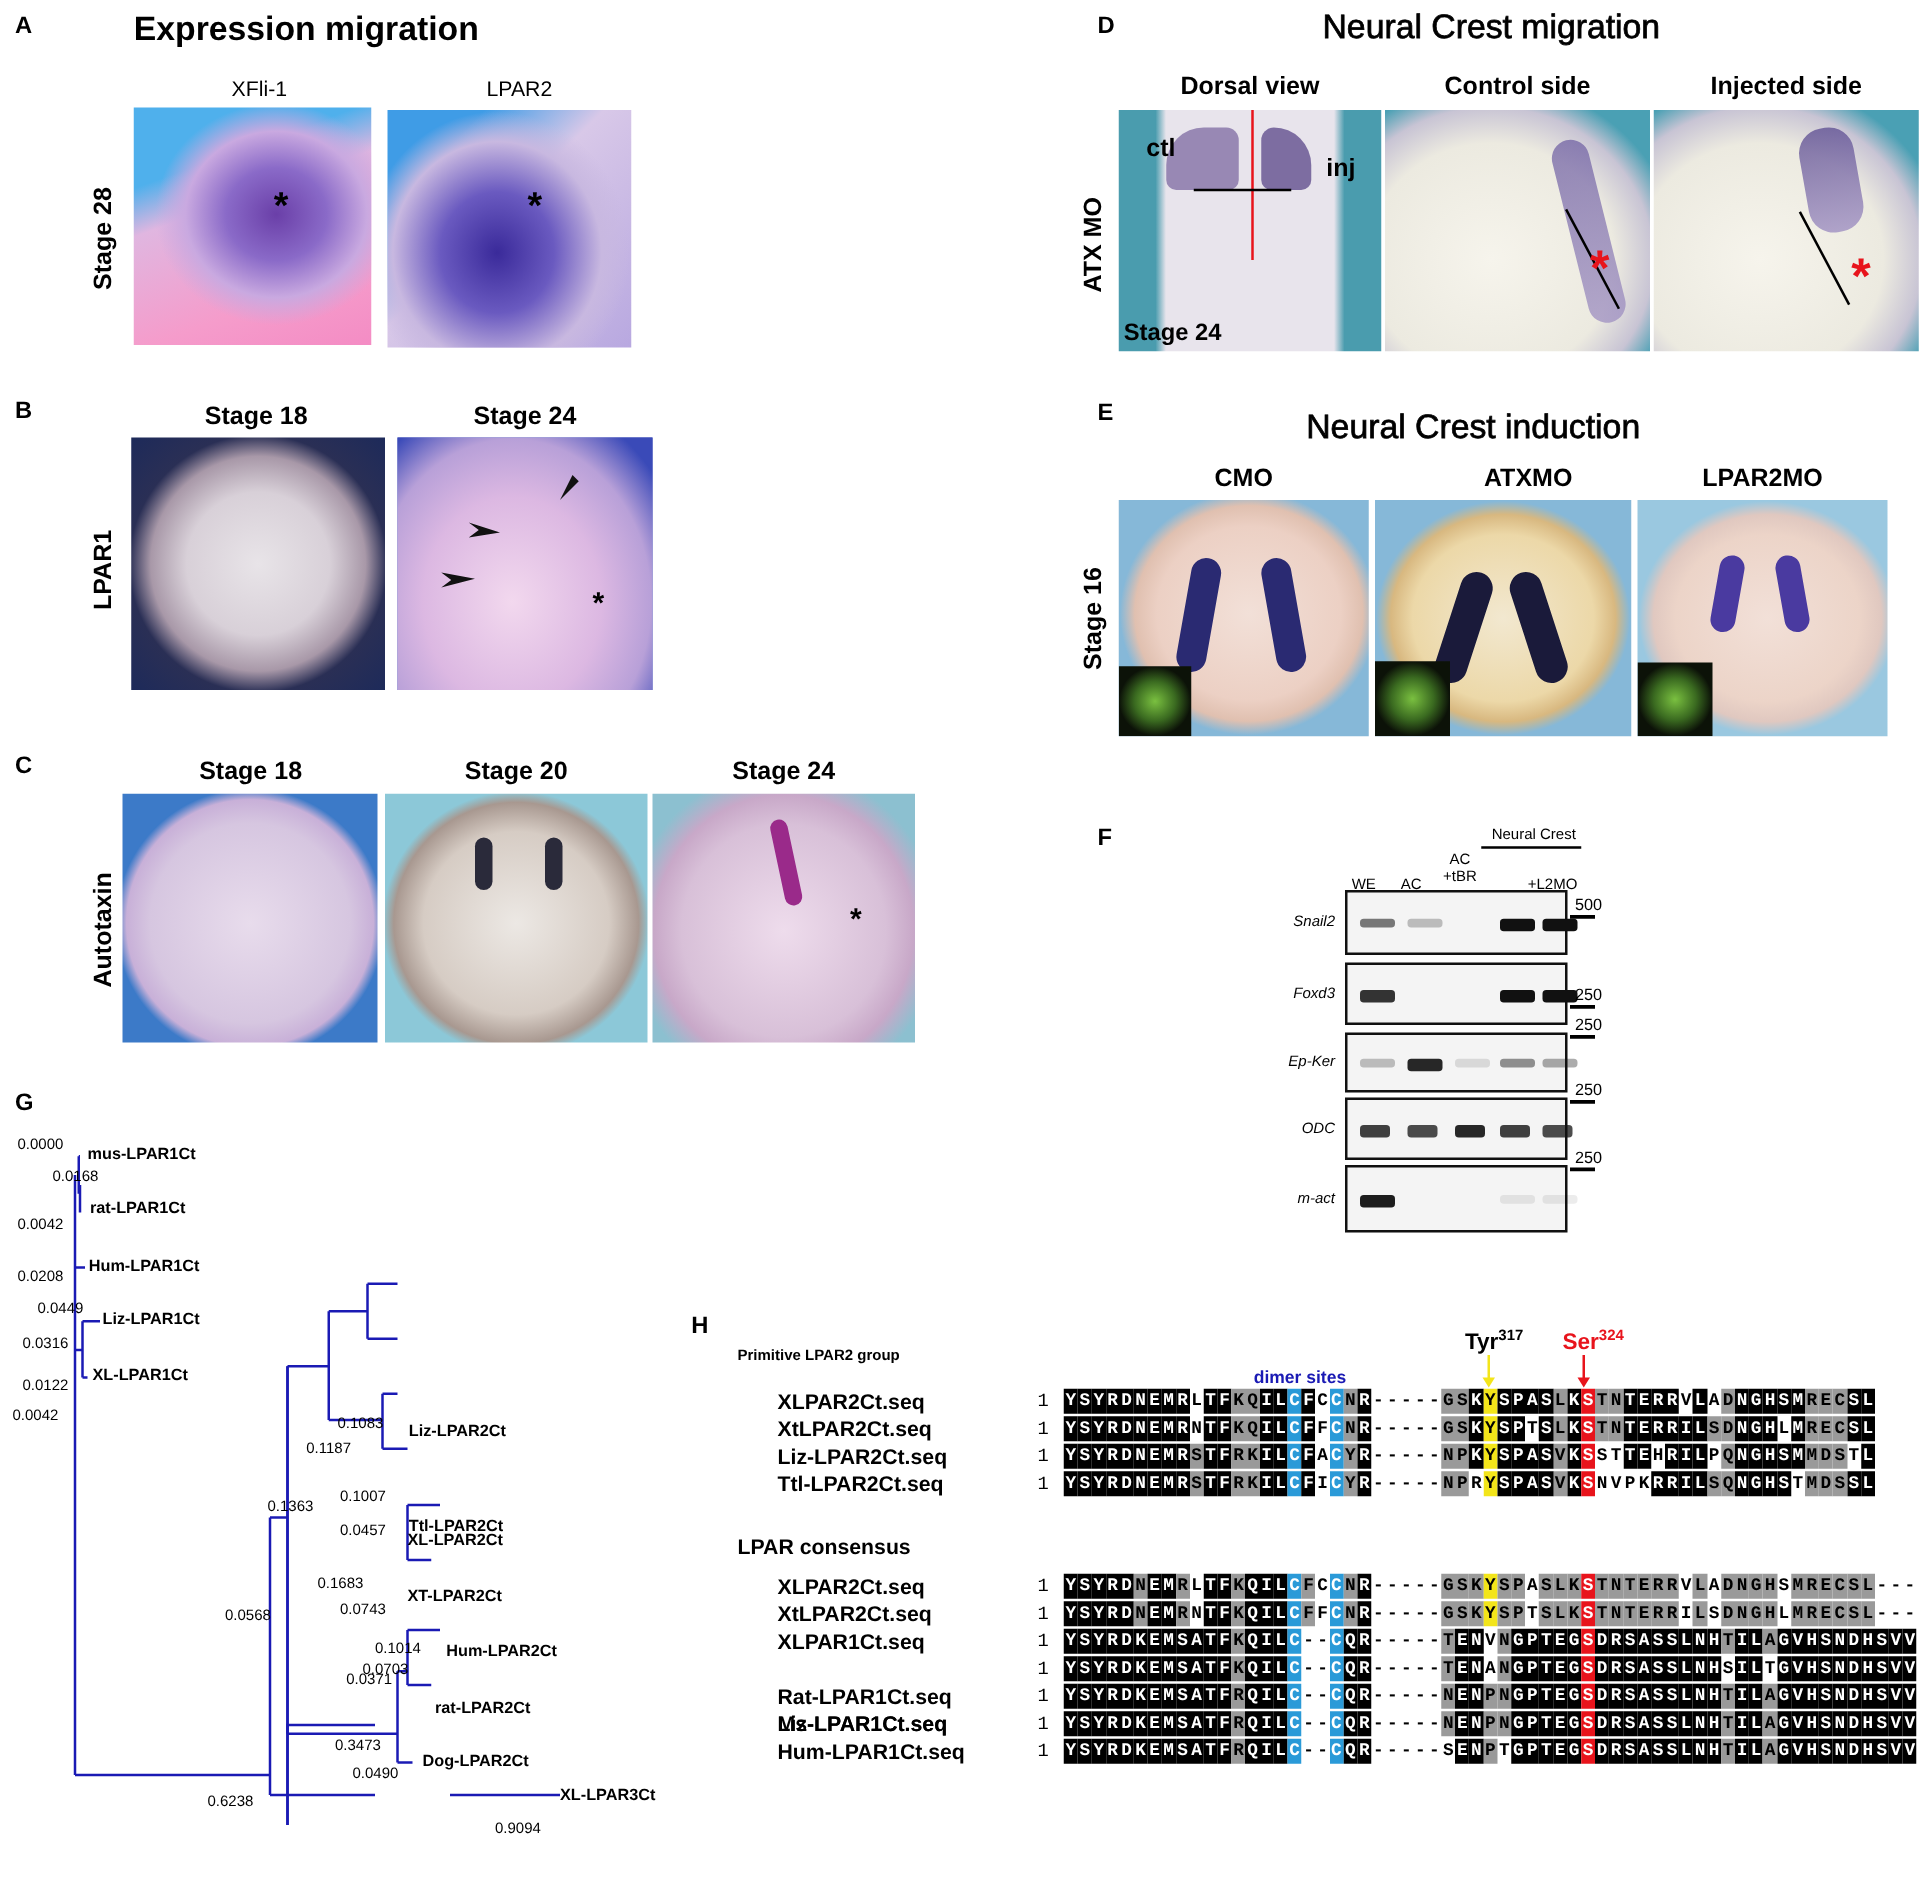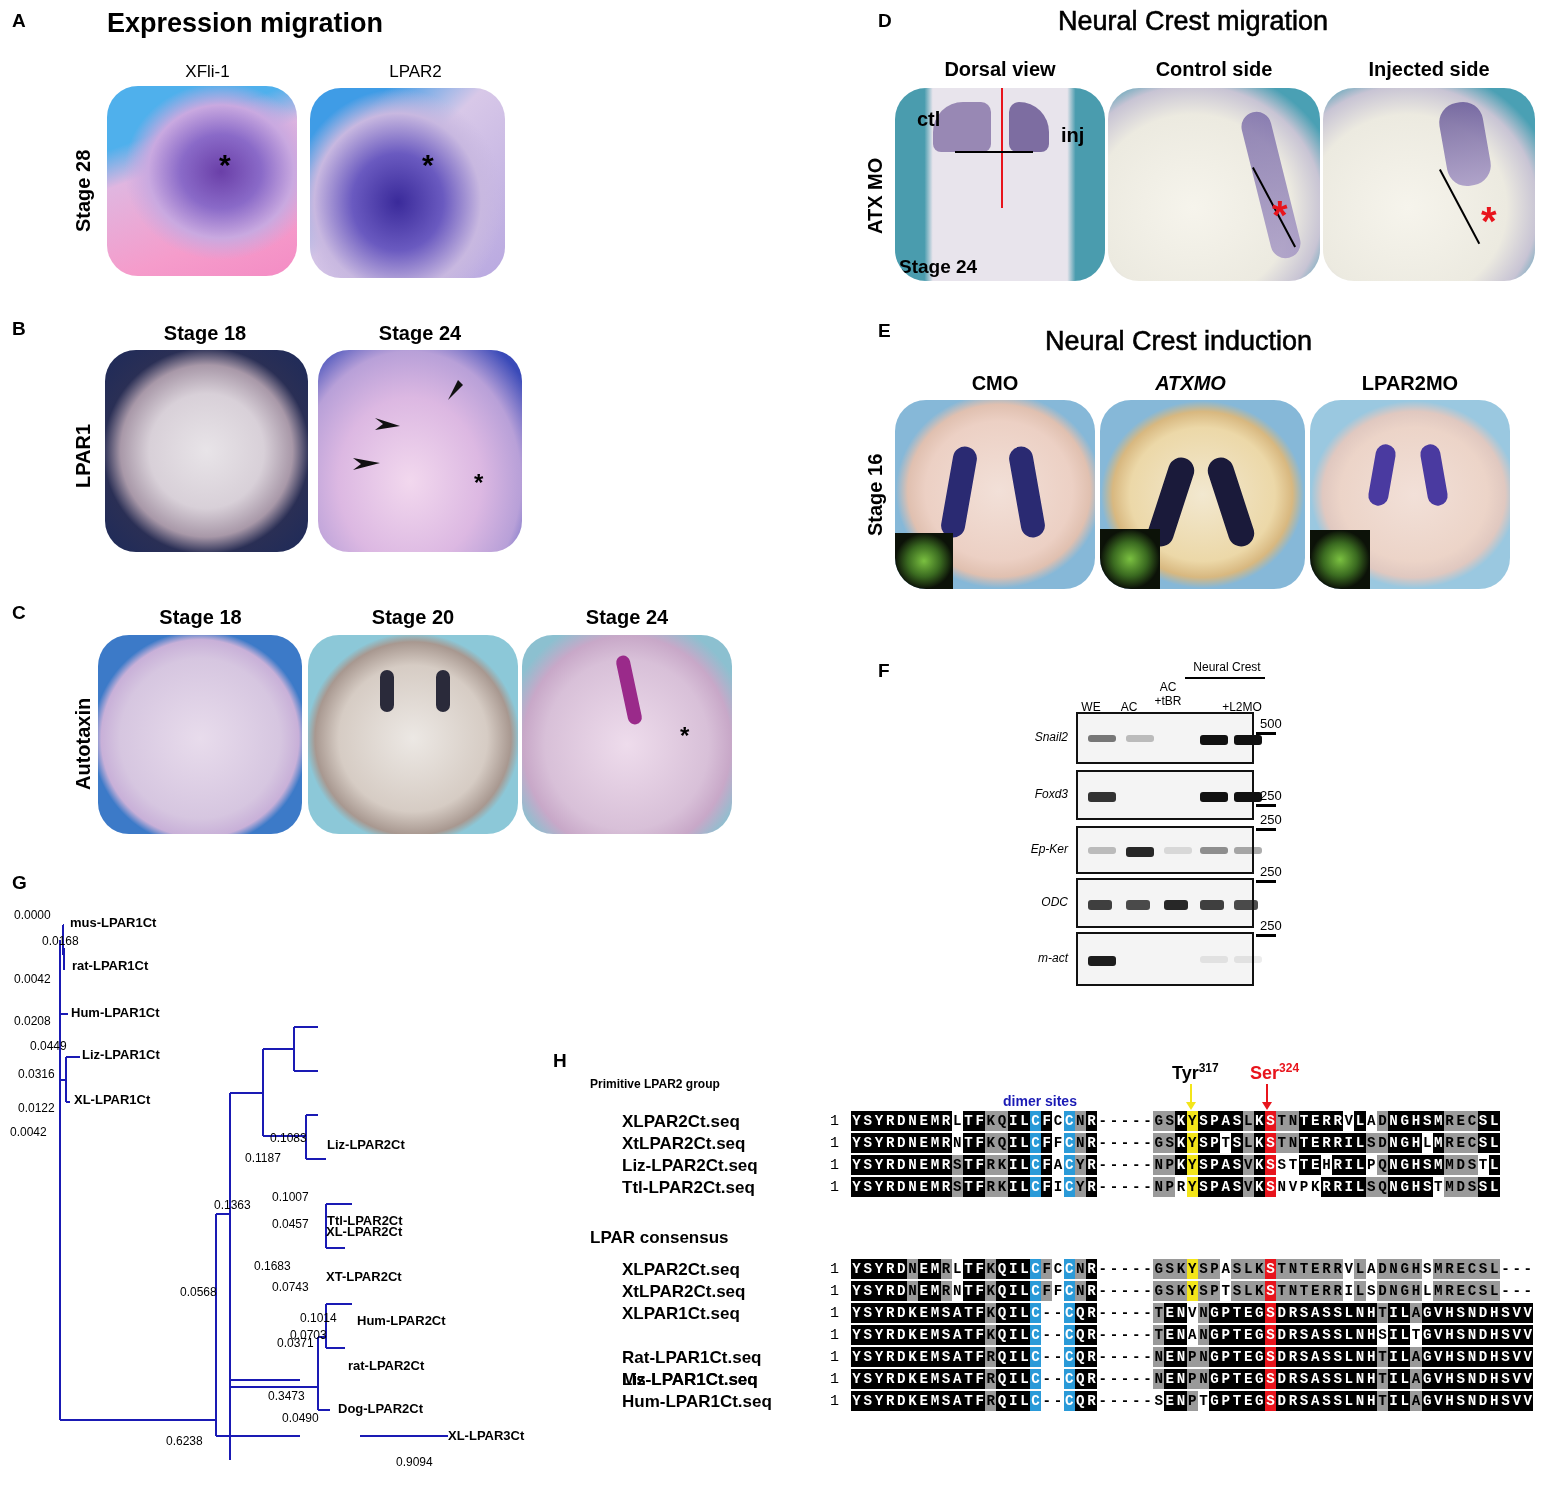--- a/index.html
+++ b/index.html
@@ -3,21 +3,21 @@
 <meta charset="utf-8">
 <style>
   html,body{margin:0;padding:0;background:#ffffff;}
   body{width:1543px;height:1503px;position:relative;overflow:hidden;font-family:"Liberation Sans",sans-serif;color:#000;}
   .abs{position:absolute;}
   .plabel{position:absolute;font-weight:bold;font-size:19px;}
   .ptitle{position:absolute;font-weight:bold;font-size:27px;white-space:nowrap;}
   .coltitle{position:absolute;font-weight:bold;font-size:20px;text-align:center;white-space:nowrap;}
   .coltitle.norm{font-weight:normal;}
   .rowlabel{position:absolute;font-weight:bold;font-size:20px;transform-origin:left top;transform:rotate(-90deg);white-space:nowrap;}
-  .img{position:absolute;overflow:hidden;border-radius:31px;}
+  .img{position:absolute;overflow:hidden;}
   .star{position:absolute;font-weight:bold;font-size:30px;line-height:30px;}
   .star.red{color:#e8141c;font-size:40px;}
   
   .gel{position:absolute;left:1076px;width:178px;background:#f4f4f4;border:2px solid #111;box-sizing:border-box;}
   .band{position:absolute;height:7px;border-radius:3px;background:#111;}
   .gene{position:absolute;font-style:italic;font-size:12px;text-align:right;width:60px;}
   .marker{position:absolute;font-size:13px;}
   .mline{position:absolute;height:3px;background:#000;width:20px;}
   .lanelbl{position:absolute;font-size:12px;text-align:center;}
   
@@ -101,21 +101,21 @@
 </div>
 <div class="img" style="left:1323px;top:88px;width:212px;height:193px;background:radial-gradient(ellipse at 40% 62%, #f6f4ec 0%, #eceae0 55%, #c8c4d4 72%, #4aa0b4 84%, #4aa0b4 100%);">
   <div class="abs" style="left:120px;top:14px;width:44px;height:84px;background:linear-gradient(180deg,#5a4a90,#9a8ac0);border-radius:20px;opacity:0.75;transform:rotate(-10deg);"></div>
   <div class="abs" style="left:116px;top:82px;width:2px;height:84px;background:#000;transform:rotate(-28deg);transform-origin:top left;"></div>
   <div class="star red" style="left:158px;top:118px;">*</div>
 </div>
 
 <div class="plabel" style="left:878px;top:320px;">E</div>
 <div class="ptitle" style="left:1045px;top:326px;font-weight:normal;-webkit-text-stroke:0.6px #000;">Neural Crest induction</div>
 <div class="coltitle" style="left:895px;top:372px;width:200px;">CMO</div>
-<div class="coltitle" style="left:1088px;top:372px;width:205px;font-style:italic;">ATXMO</div>
+<div class="coltitle" style="left:1120px;top:372px;width:205px;">ATXMO</div>
 <div class="coltitle" style="left:1310px;top:372px;width:200px;">LPAR2MO</div>
 <div class="rowlabel" style="left:864px;top:536px;">Stage 16</div>
 <div class="img" style="left:895px;top:400px;width:200px;height:189px;background:radial-gradient(ellipse at 52% 48%, #f2e0d8 0%, #ecd0c4 50%, #e0c0b0 62%, #86b8d8 70%, #86b8d8 100%);">
   <div class="abs" style="left:52px;top:46px;width:24px;height:92px;background:#2a2a72;border-radius:12px;transform:rotate(10deg);"></div>
   <div class="abs" style="left:120px;top:46px;width:24px;height:92px;background:#2a2a72;border-radius:12px;transform:rotate(-10deg);"></div>
   <div class="abs" style="left:0;top:133px;width:58px;height:56px;background:radial-gradient(ellipse at 50% 50%, #7ac040 0%, #3a6a20 40%, #0c1208 70%);"></div>
 </div>
 <div class="img" style="left:1100px;top:400px;width:205px;height:189px;background:radial-gradient(ellipse at 50% 50%, #f2e8d0 0%, #ecd8a8 50%, #d8b880 62%, #86b8d8 70%, #86b8d8 100%);">
   <div class="abs" style="left:58px;top:56px;width:26px;height:92px;background:#1a1a3a;border-radius:13px;transform:rotate(18deg);"></div>
   <div class="abs" style="left:118px;top:56px;width:26px;height:92px;background:#1a1a3a;border-radius:13px;transform:rotate(-18deg);"></div>

